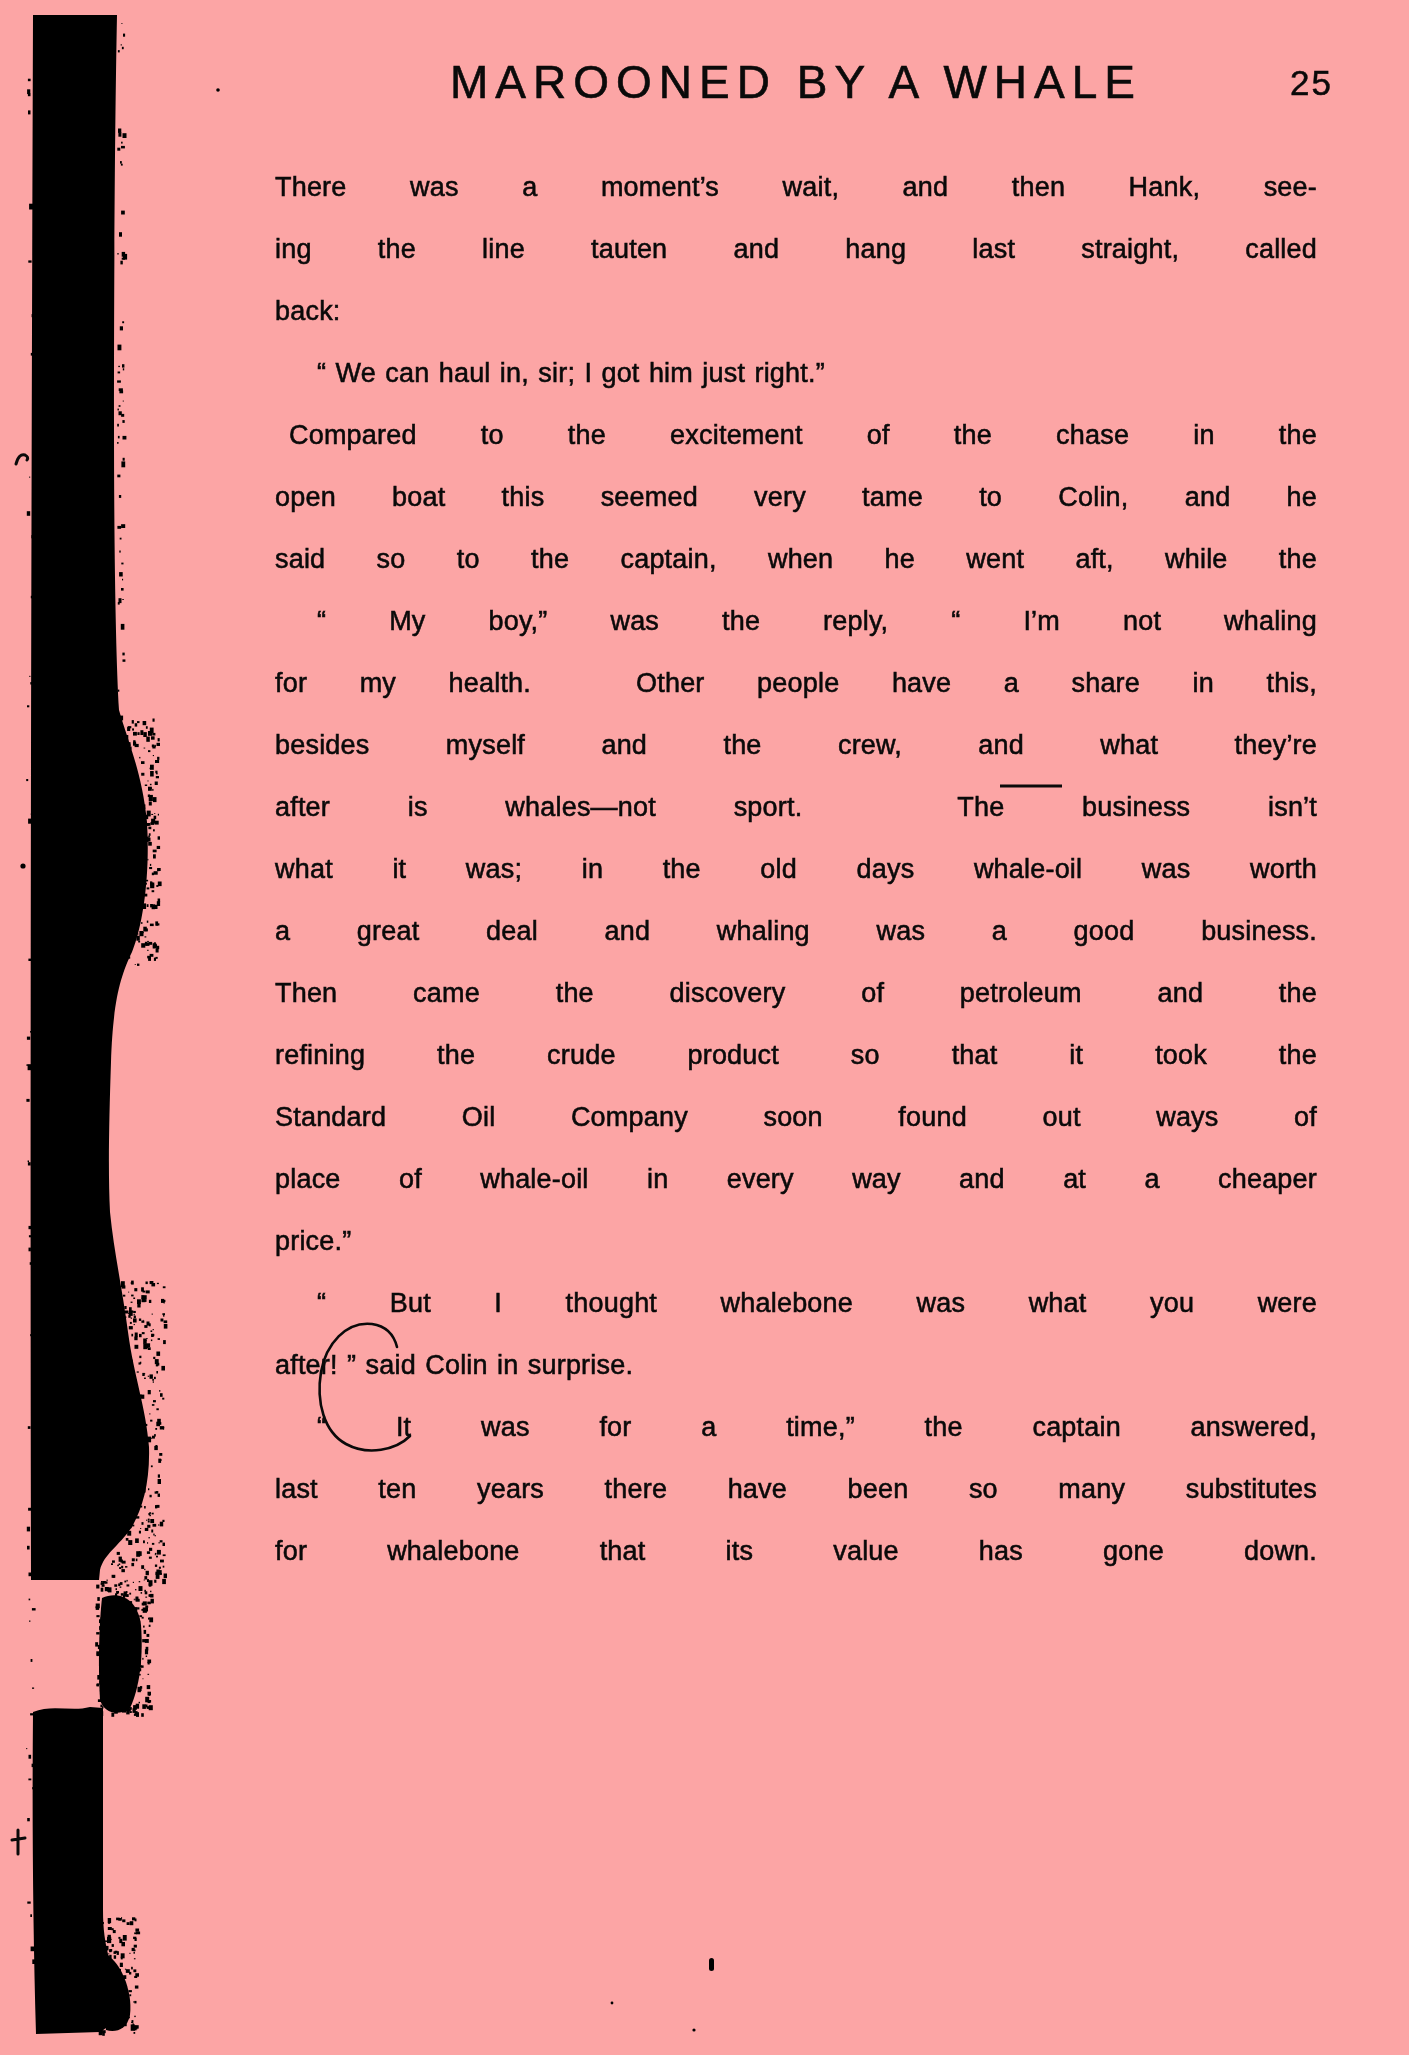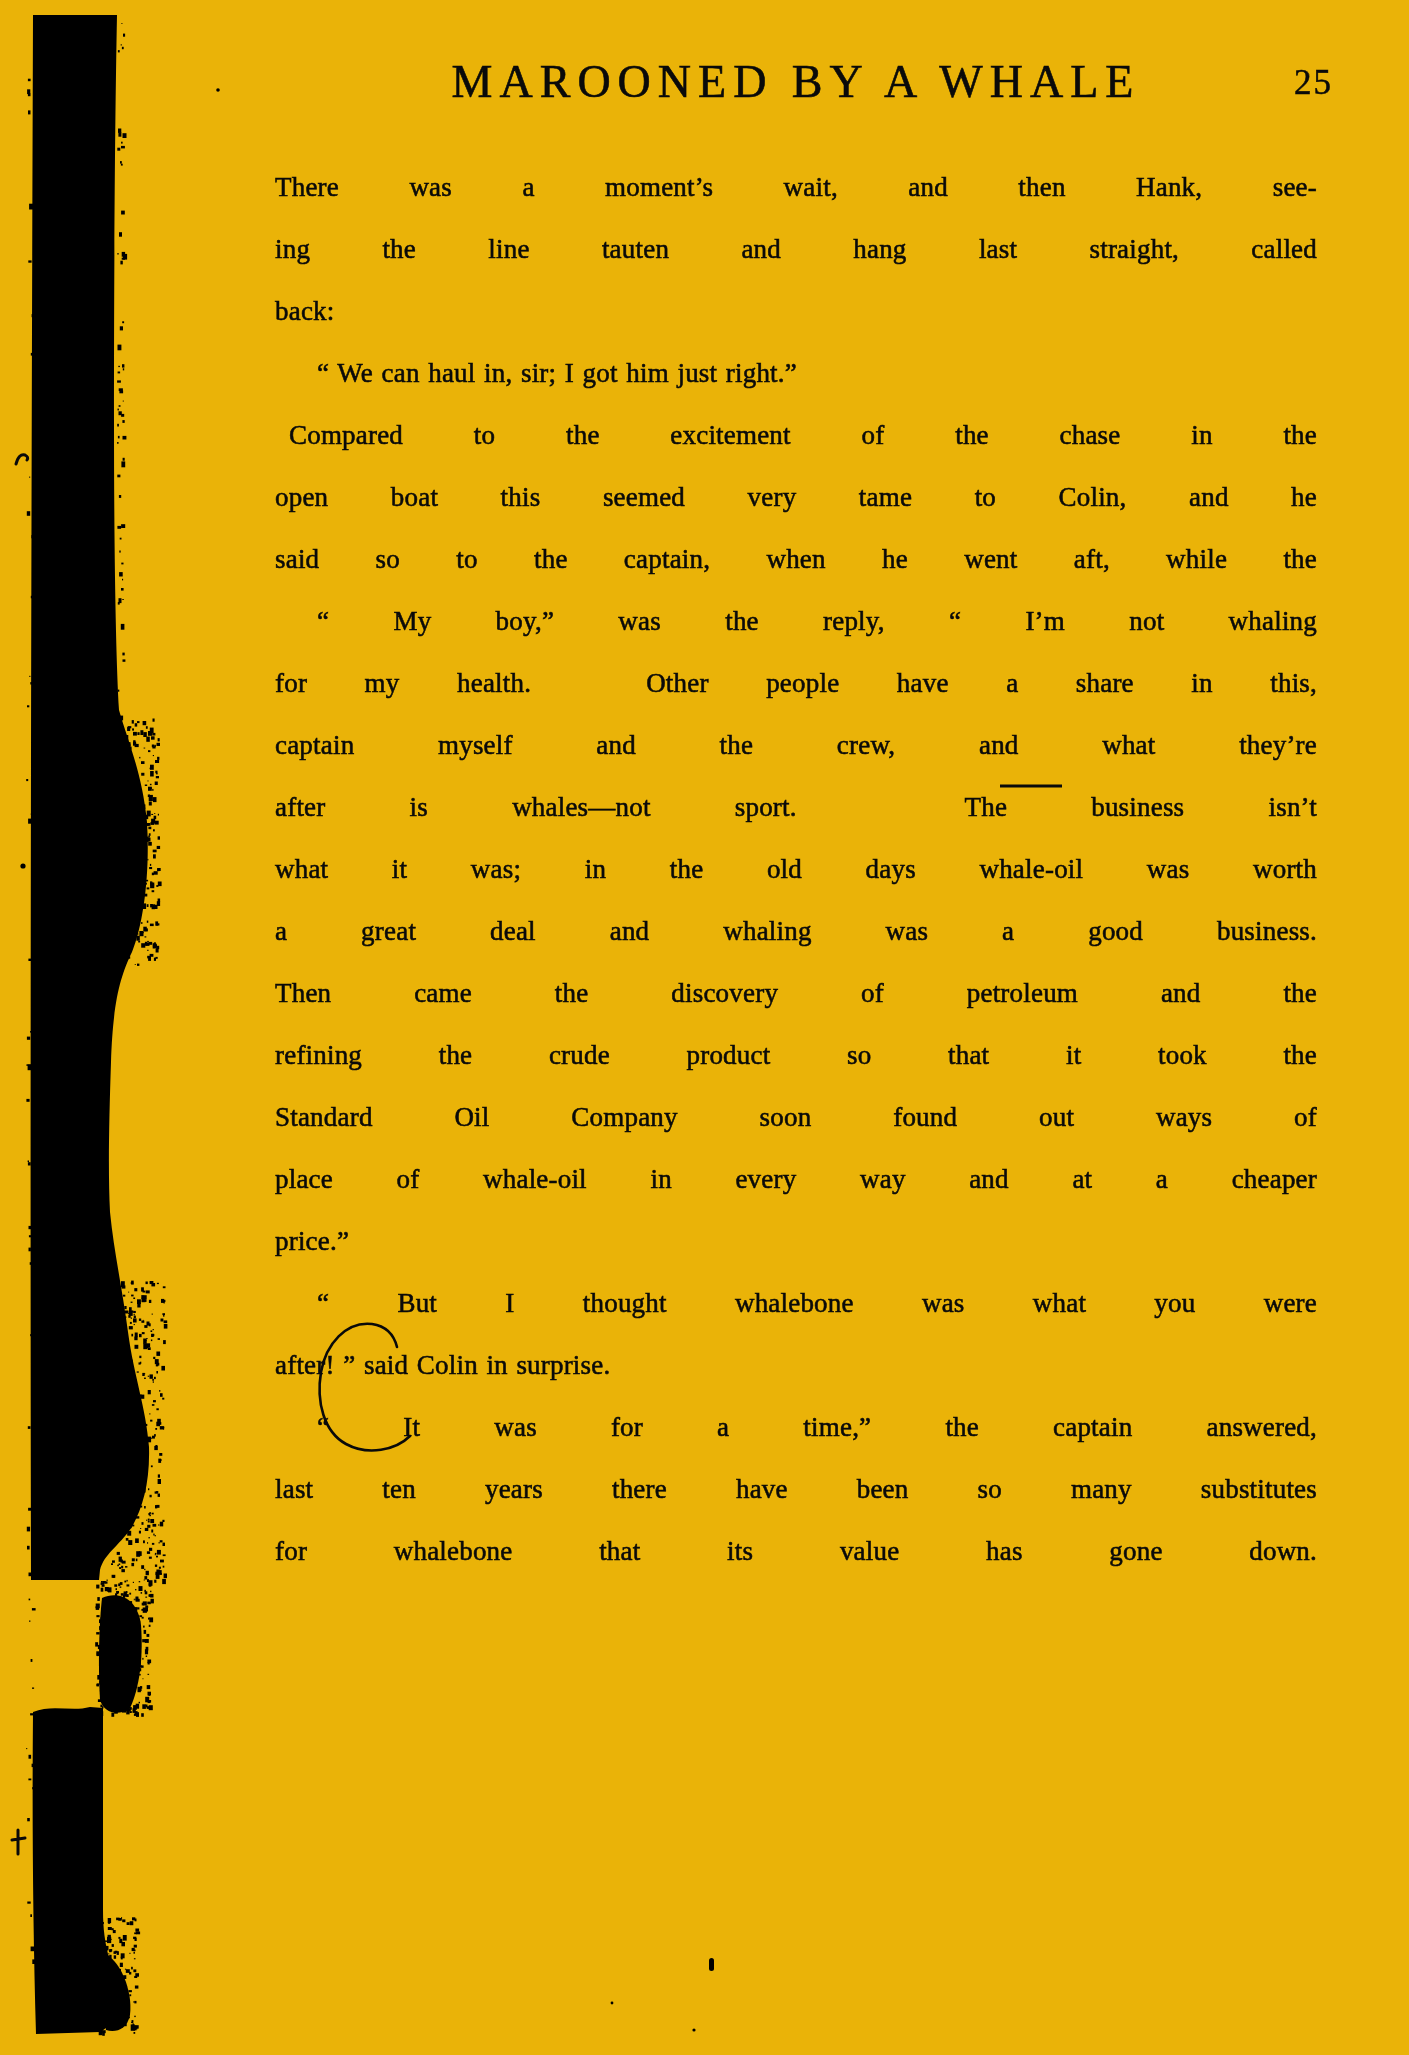--- a/index.html
+++ b/index.html
@@ -1,21 +1,21 @@
 <!DOCTYPE html>
 <html><head>
 <meta charset="utf-8">
 <style>
   html,body{margin:0;padding:0;background:#777;}
   #page{
     position:relative;
     width:1409px;height:2055px;
-    background:#eab308;
+    background:#fca5a5;
     overflow:hidden;
-    font-family:Liberation Serif, serif;
+    font-family:Liberation Sans, sans-serif;
     color:#0a0a0a;
   }
   
   #hdr{
     position:absolute;left:275px;top:52px;width:1042px;height:60px;
   }
   #hdr .title{
     display:block;text-align:center;
     font-size:46px;line-height:60px;letter-spacing:7px;
     -webkit-text-stroke:0.6px #0a0a0a;
@@ -1306,21 +1306,21 @@
   <div id="textblock">
     <div class="ln">There was a moment’s wait, and then Hank, see-</div>
     <div class="ln">ing the line tauten and hang last straight, called</div>
     <div class="ln end">back:</div>
     <div class="ln end ind">“ We can haul in, sir; I got him just right.”</div>
     <div class="ln ind2">Compared to the excitement of the chase in the</div>
     <div class="ln">open boat this seemed very tame to Colin, and he</div>
     <div class="ln">said so to the captain, when he went aft, while the</div>
     <div class="ln ind">“ My boy,” was the reply, “ I’m not whaling</div>
     <div class="ln">for my health.&nbsp; Other people have a share in this,</div>
-    <div class="ln">captain myself and the crew, and what they’re</div>
+    <div class="ln">besides myself and the crew, and what they’re</div>
     <div class="ln">after is whales—not sport.&nbsp; The business isn’t</div>
     <div class="ln">what it was; in the old days whale-oil was worth</div>
     <div class="ln">a great deal and whaling was a good business.</div>
     <div class="ln">Then came the discovery of petroleum and the</div>
     <div class="ln">refining the crude product so that it took the</div>
     <div class="ln">Standard Oil Company soon found out ways of</div>
     <div class="ln">place of whale-oil in every way and at a cheaper</div>
     <div class="ln end">price.”</div>
     <div class="ln ind">“ But I thought whalebone was what you were</div>
     <div class="ln end">after! ” said Colin in surprise.</div>

